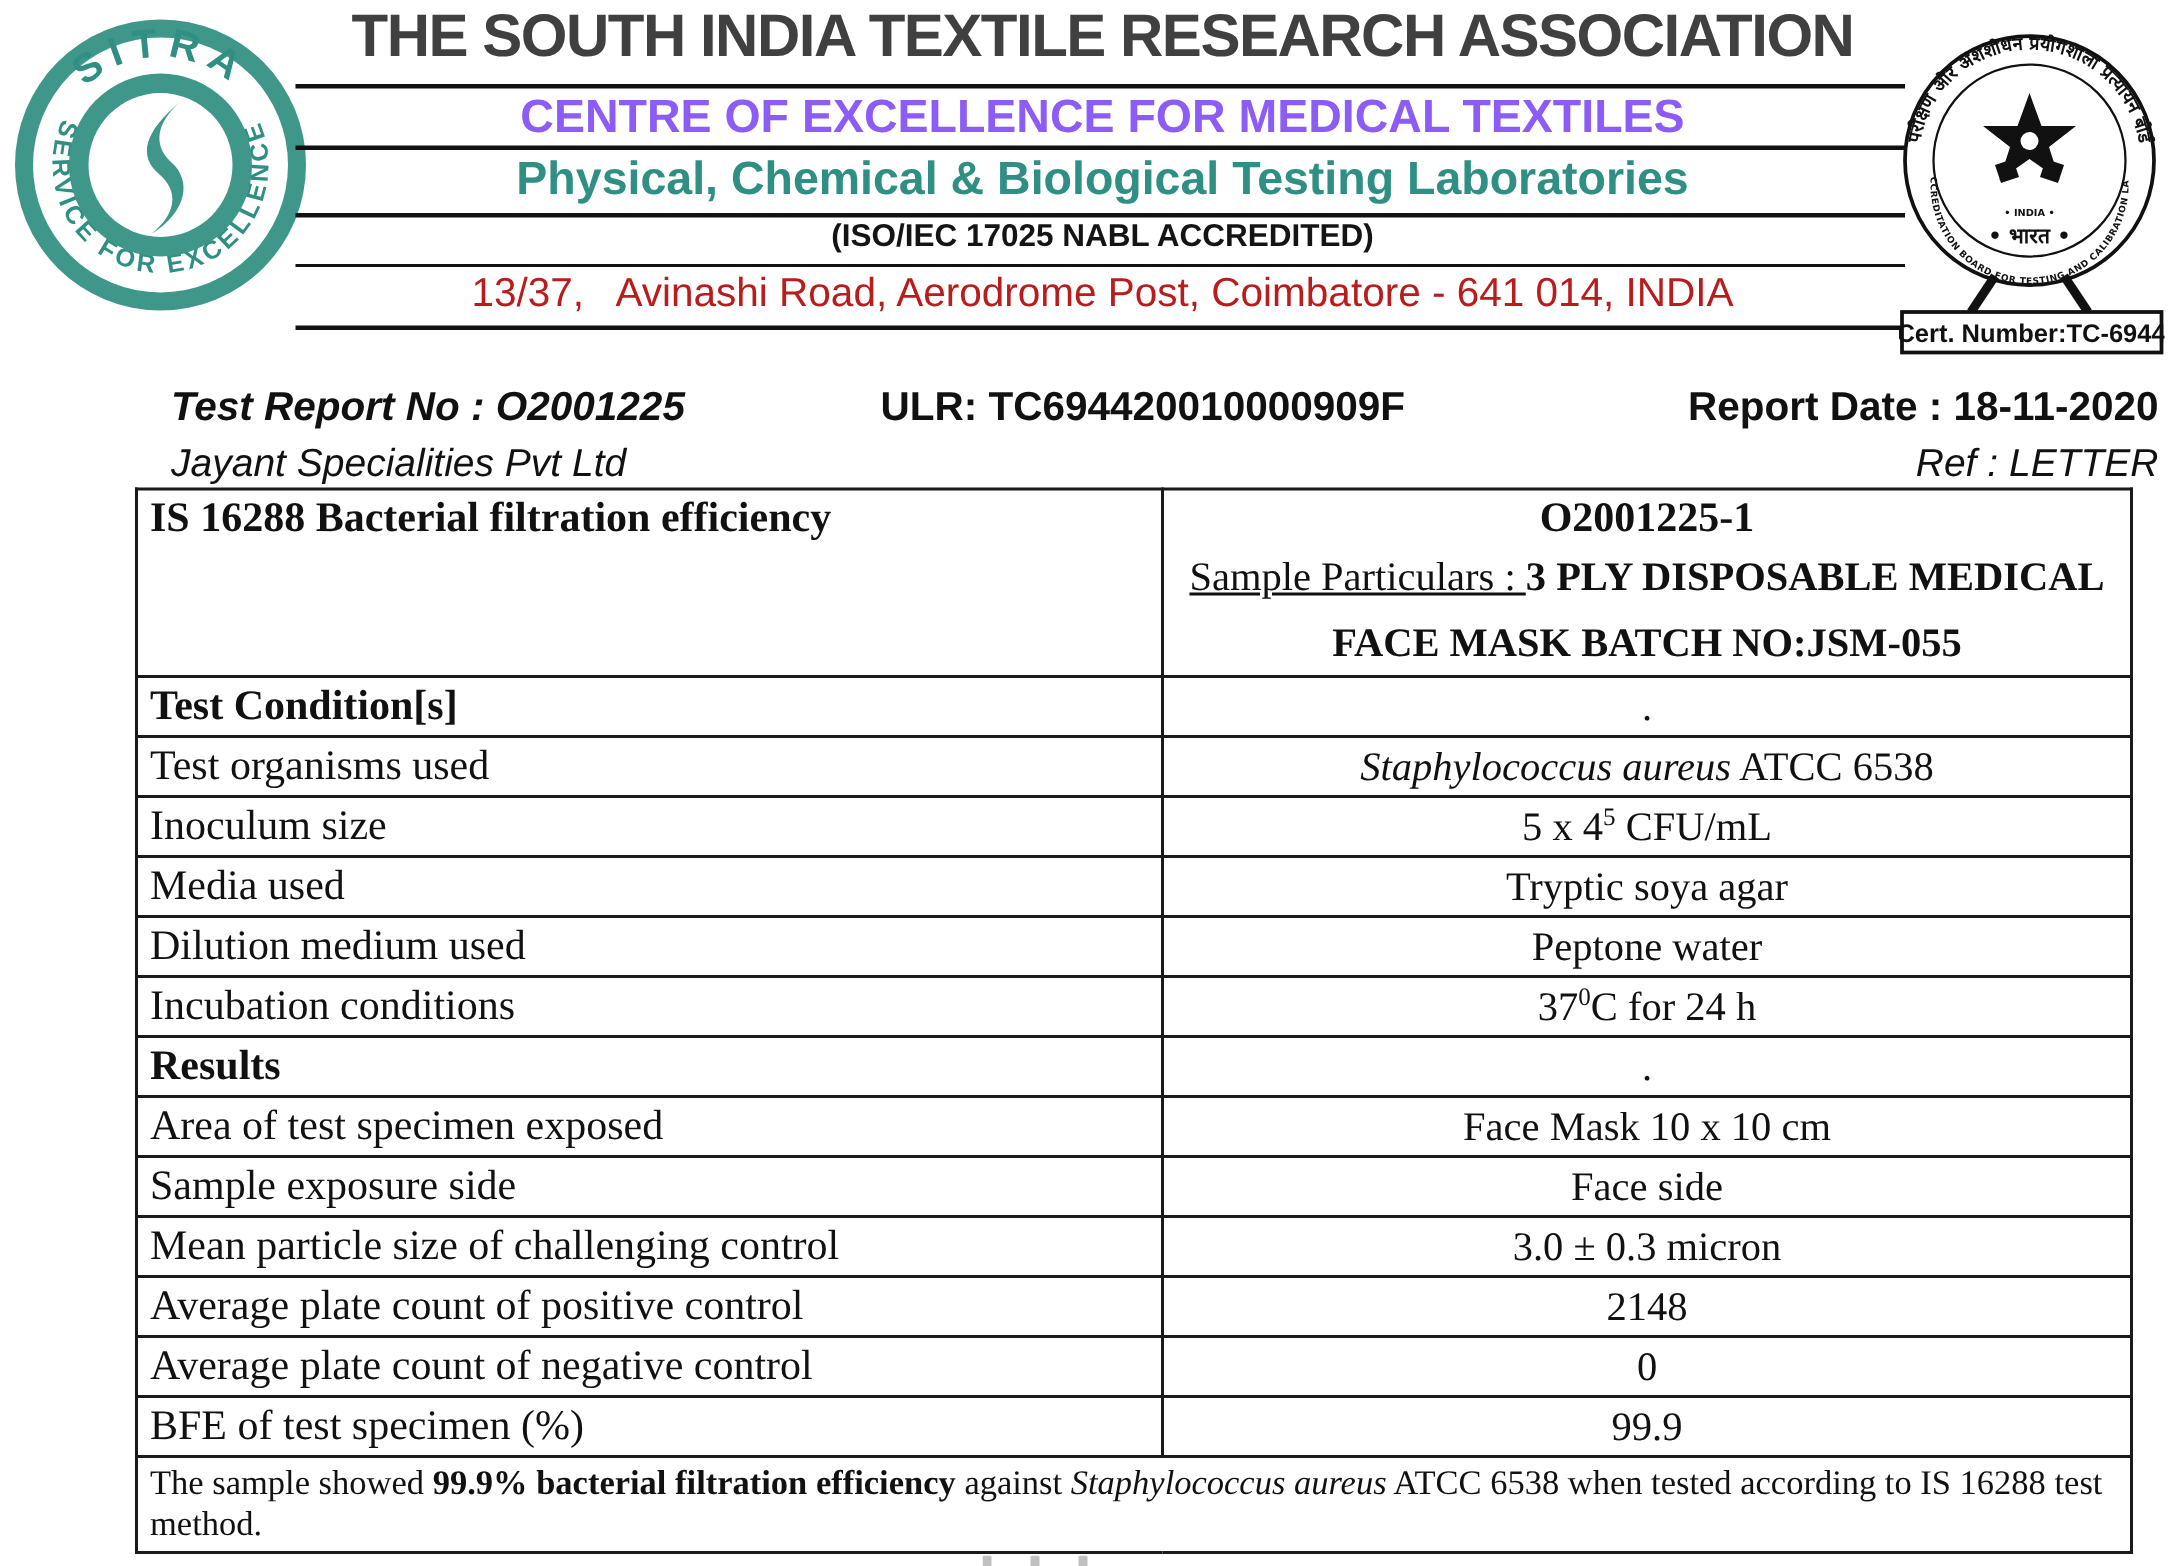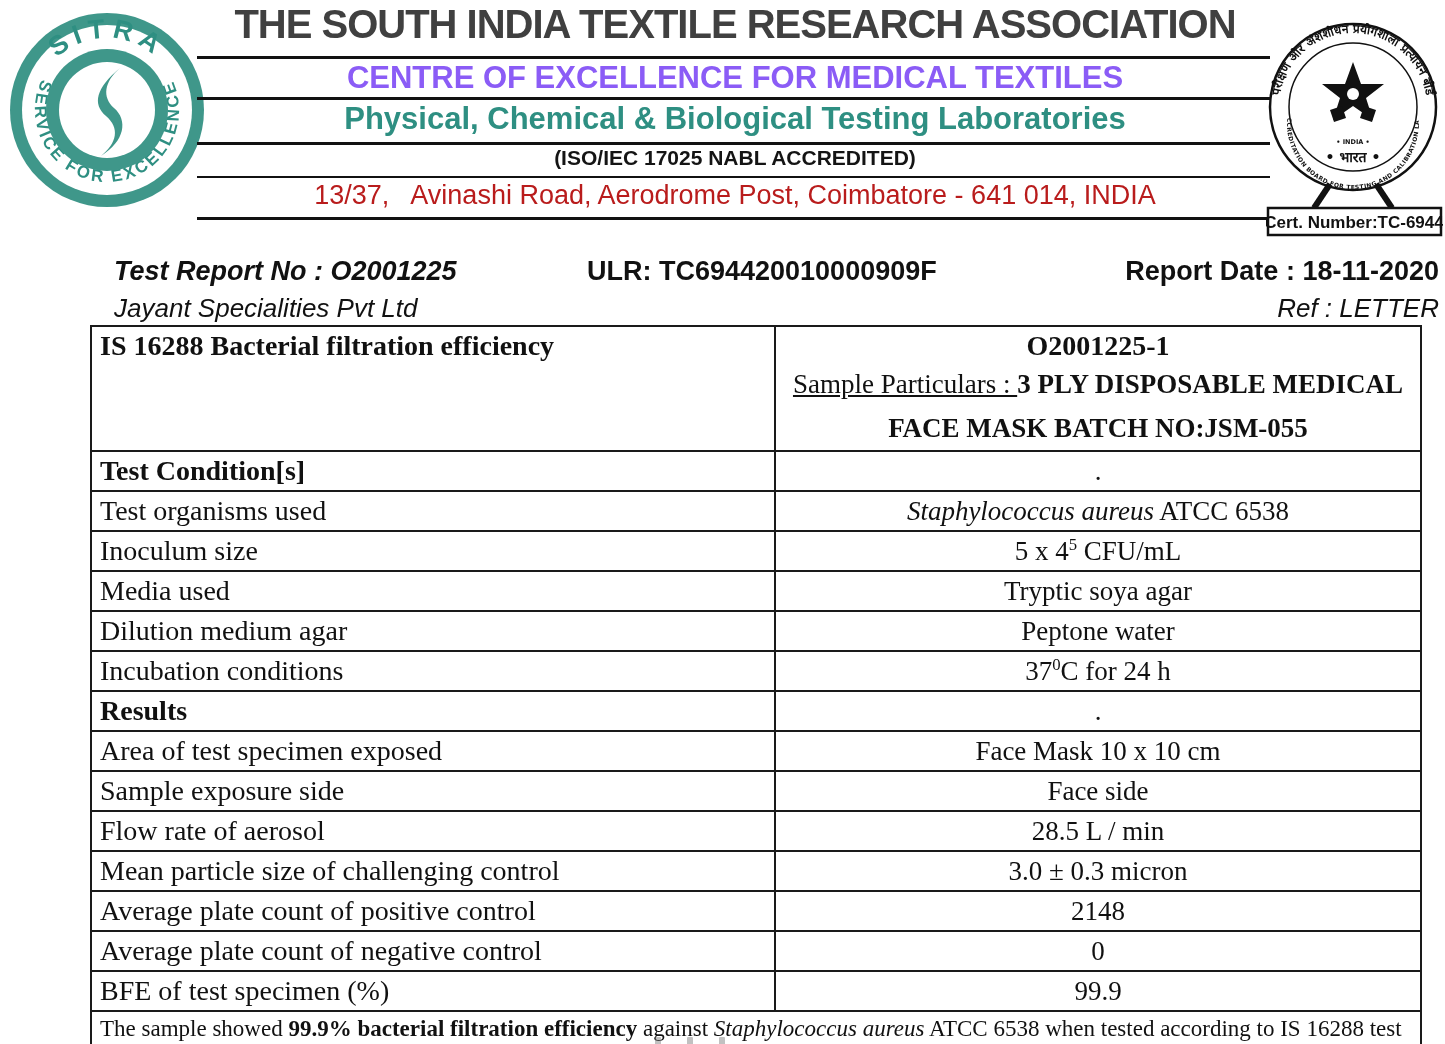--- a/index.html
+++ b/index.html
@@ -142,42 +142,38 @@
         </tr>
         <tr>
           <td class="lbl">Inoculum size</td>
           <td class="val"><span>5 x 4</span><sup>5</sup><span> CFU/mL</span></td>
         </tr>
         <tr>
           <td class="lbl">Media used</td>
           <td class="val"><span>Tryptic soya agar</span></td>
         </tr>
         <tr>
-          <td class="lbl">Dilution medium agar</td>
+          <td class="lbl">Dilution medium used</td>
           <td class="val"><span>Peptone water</span></td>
         </tr>
         <tr>
           <td class="lbl">Incubation conditions</td>
           <td class="val"><span>37</span><sup>0</sup><span>C for 24 h</span></td>
         </tr>
         <tr>
           <td class="lbl bold-lbl">Results</td>
           <td class="val"><span>.</span></td>
         </tr>
         <tr>
           <td class="lbl">Area of test specimen exposed</td>
           <td class="val"><span>Face Mask 10 x 10 cm</span></td>
         </tr>
         <tr>
           <td class="lbl">Sample exposure side</td>
           <td class="val"><span>Face side</span></td>
-        </tr>
-        <tr>
-          <td class="lbl">Flow rate of aerosol</td>
-          <td class="val"><span>28.5 L / min</span></td>
         </tr>
         <tr>
           <td class="lbl">Mean particle size of challenging control</td>
           <td class="val"><span>3.0 ± 0.3 micron</span></td>
         </tr>
         <tr>
           <td class="lbl">Average plate count of positive control</td>
           <td class="val"><span>2148</span></td>
         </tr>
         <tr>

